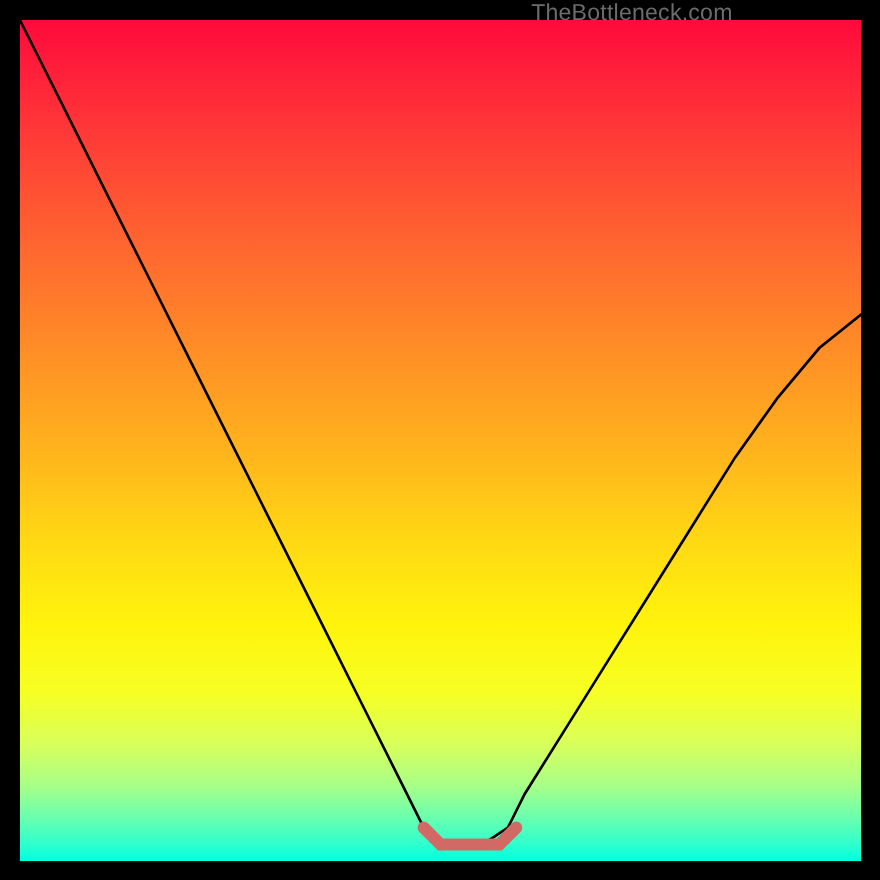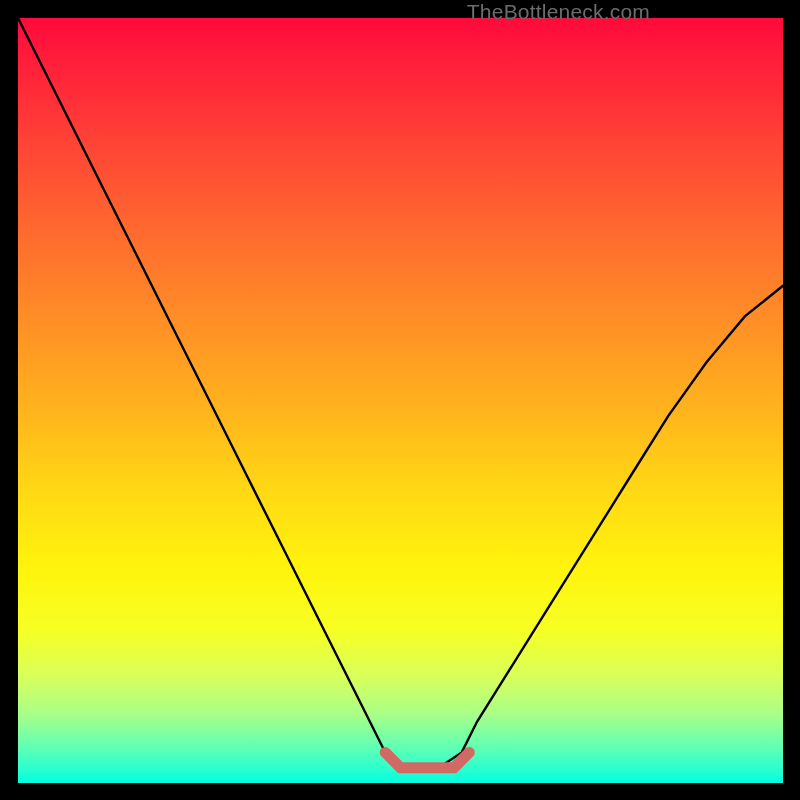--- a/index.html
+++ b/index.html
@@ -11,20 +11,21 @@
     overflow: hidden;
     font-family: Arial, Helvetica, sans-serif;
   }
   .frame {
     position: absolute;
     left: 0;
     top: 0;
     width: 660px;
     height: 800px;
     background: #000;
+    padding-left: 16px;
   }
   .plot-area {
     position: absolute;
     left: 18px;
     top: 18px;
     width: 765px;
     height: 765px;
     overflow: hidden;
   }
   .gradient {

